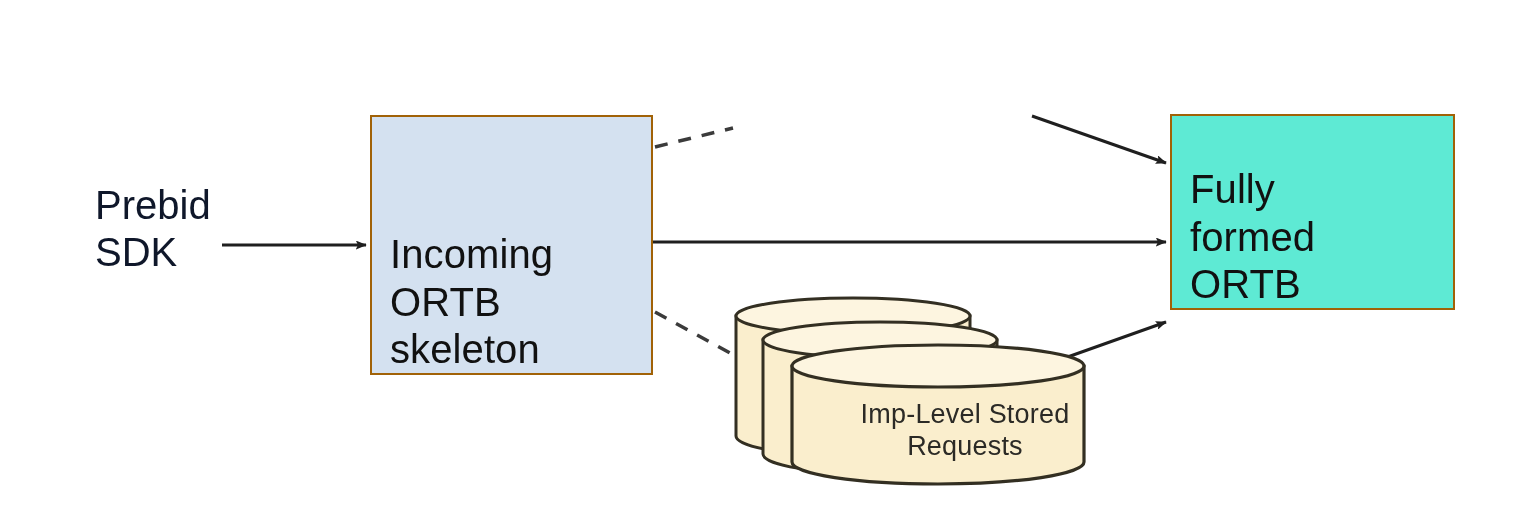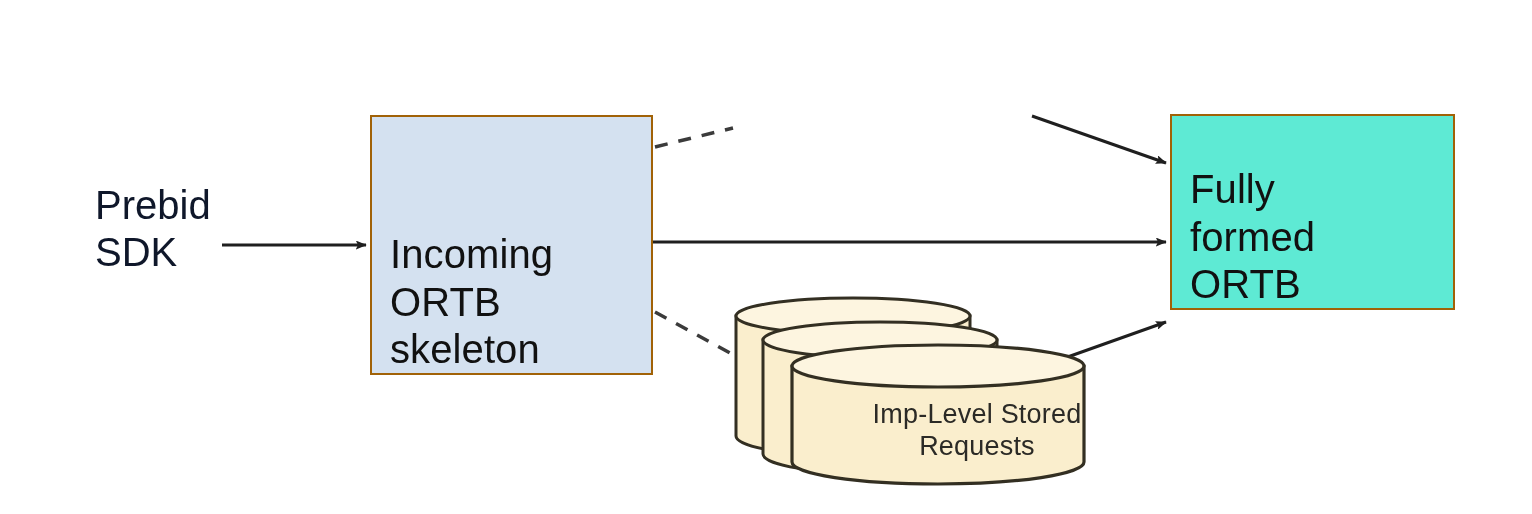--- a/index.html
+++ b/index.html
@@ -101,21 +101,21 @@
 
       <path d="M6,20 L6,140 A117,20 0 0 0 240,140 L240,20 Z" fill="#faeecd" stroke="#332f22" stroke-width="3"></path>
       <ellipse cx="123" cy="20" rx="117" ry="18" fill="#fdf5e0" stroke="#332f22" stroke-width="3"></ellipse>
 
       <path d="M33,44 L33,158 A117,20 0 0 0 267,158 L267,44 Z" fill="#faeecd" stroke="#332f22" stroke-width="3"></path>
       <ellipse cx="150" cy="44" rx="117" ry="18" fill="#fdf5e0" stroke="#332f22" stroke-width="3"></ellipse>
 
       <path d="M62,70 L62,166 A146,22 0 0 0 354,166 L354,70 Z" fill="#faeecd" stroke="#332f22" stroke-width="3.2"></path>
       <ellipse cx="208" cy="70" rx="146" ry="21" fill="#fdf5e0" stroke="#332f22" stroke-width="3.2"></ellipse>
     </svg>
-    <div class="cyl-label" style="left:62px; top:102px; width:346px;padding-left:12px;">Imp-Level Stored
+    <div class="cyl-label" style="left:62px; top:102px; width:346px;">Imp-Level Stored
 Requests</div>
   </div>
 
   <div class="node rect-node" style="left:1170px; top:114px; width:285px; height:196px; background:#5eead4;">
     <div class="rect-label">Fully
 formed
 ORTB</div>
   </div>
 
 </div>

